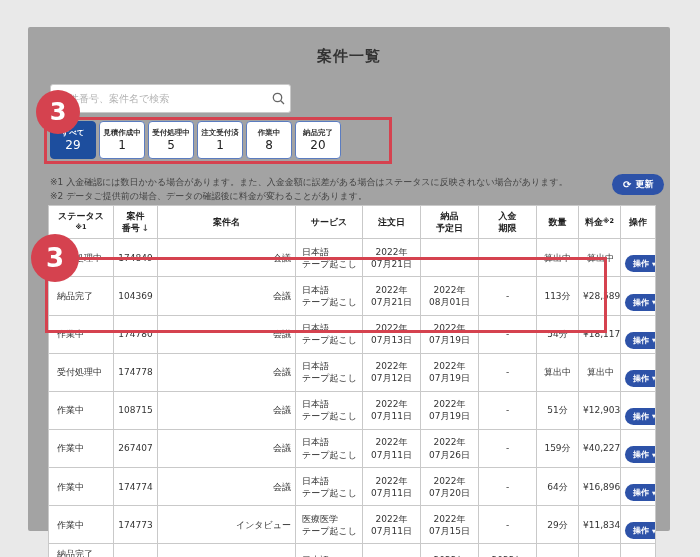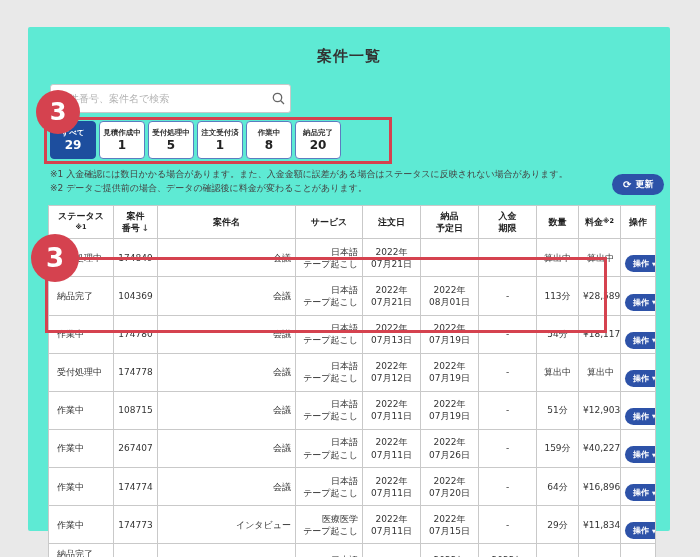--- a/index.html
+++ b/index.html
@@ -1,52 +1,52 @@
 <!DOCTYPE html>
 <html><head>
 <meta charset="utf-8">
 <style>
   * { margin:0; padding:0; box-sizing:border-box; }
   html,body { width:700px; }
   body { font-family:"DejaVu Sans","Liberation Sans",sans-serif; background:#e9e9e9; }
   .canvas { position:relative; width:700px; height:557px; background:#e9e9e9; overflow:hidden; }
-  .card { position:absolute; left:28px; top:27px; width:642px; height:504px; background:#5eead4; border-radius:2px; }
+  .card { position:absolute; left:28px; top:27px; width:642px; height:504px; background:#a3a3a3; border-radius:2px; }
 
   .page-title { position:absolute; top:20px; left:0; width:100%; text-align:center;
     font-size:15px; font-weight:bold; color:#333; letter-spacing:1px; }
 
   .search-box { position:absolute; left:22px; top:57px; width:241px; height:29px;
     border:1px solid #c9c9c9; border-radius:3px; background:#fff; display:flex; align-items:center; }
   .search-input { flex:1; border:none; outline:none; font-size:10px; padding:0 8px; color:#333;
     background:transparent; font-family:inherit; min-width:0; }
   .search-input::placeholder { color:#b3b3b3; }
   .search-icon { width:24px; display:flex; align-items:center; justify-content:center; color:#666; }
 
   .tabs { position:absolute; left:22px; top:94px; display:flex; gap:3px; }
   .tab { width:46px; height:38px; border:1px solid #5b7cc0; border-radius:4px; background:#fff;
     display:flex; flex-direction:column; align-items:center; justify-content:center; cursor:pointer; gap:1px; }
   .tab .t-label { font-size:7.5px; color:#333; font-weight:bold; white-space:nowrap; }
-  .tab .t-count { font-size:12px; color:#222; font-weight:bold; line-height:1.1; }
+  .tab .t-count { font-size:12px; color:#222; font-weight:normal; line-height:1.1; }
   .tab.active { background:#1d4e9e; border-color:#1d4e9e; }
   .tab.active .t-label, .tab.active .t-count { color:#fff; }
 
-  .notes { position:absolute; left:22px; top:141px; font-size:9px; color:#444; line-height:1.55; }
+  .notes { position:absolute; left:22px; top:149px; font-size:9px; color:#444; line-height:1.55; }
   .refresh-btn { position:absolute; left:584px; top:147px; height:21px; padding:0 11px;
     background:#2d52a8; color:#fff; border:none; border-radius:11px; font-size:9px; font-weight:bold;
     display:flex; align-items:center; gap:4px; cursor:pointer; font-family:inherit; }
   .refresh-btn .r-icon { font-size:10px; }
 
   .data-table { position:absolute; left:20px; top:178px; width:607px; border-collapse:collapse;
     table-layout:fixed; font-size:9px; color:#333; background:#fff; }
   .data-table th, .data-table td { border:1px solid #c9c9c9; padding:4px; text-align:center;
     vertical-align:middle; white-space:pre-line; line-height:1.35; overflow:hidden; }
   .data-table th { font-weight:bold; height:26px; color:#222; background:#fff; }
   .data-table td.c-status { text-align:left; padding-left:8px; }
   .data-table td.c-name { text-align:right; padding-left:8px; }
-  .data-table td.c-service { text-align:right; padding-left:6px;margin-top:28px; }
+  .data-table td.c-service { text-align:left; padding-left:6px;margin-top:28px; }
   .data-table td.c-fee { text-align:right; padding-right:6px; }
   .sup { font-size:6.5px; vertical-align:2px; }
   .sort { font-size:9px; color:#555; margin-left:2px; }
 
   .action-btn { display:inline-flex; align-items:center; gap:3px; background:#2d52a8; color:#fff;
     border:none; border-radius:9px; padding:3px 8px; font-size:8px; font-weight:bold;
     cursor:pointer; font-family:inherit; white-space:nowrap; }
   .action-btn .caret { font-size:5px; }
 
   .ann-rect { position:absolute; border:3px solid #d5424f; z-index:10; pointer-events:none; }

